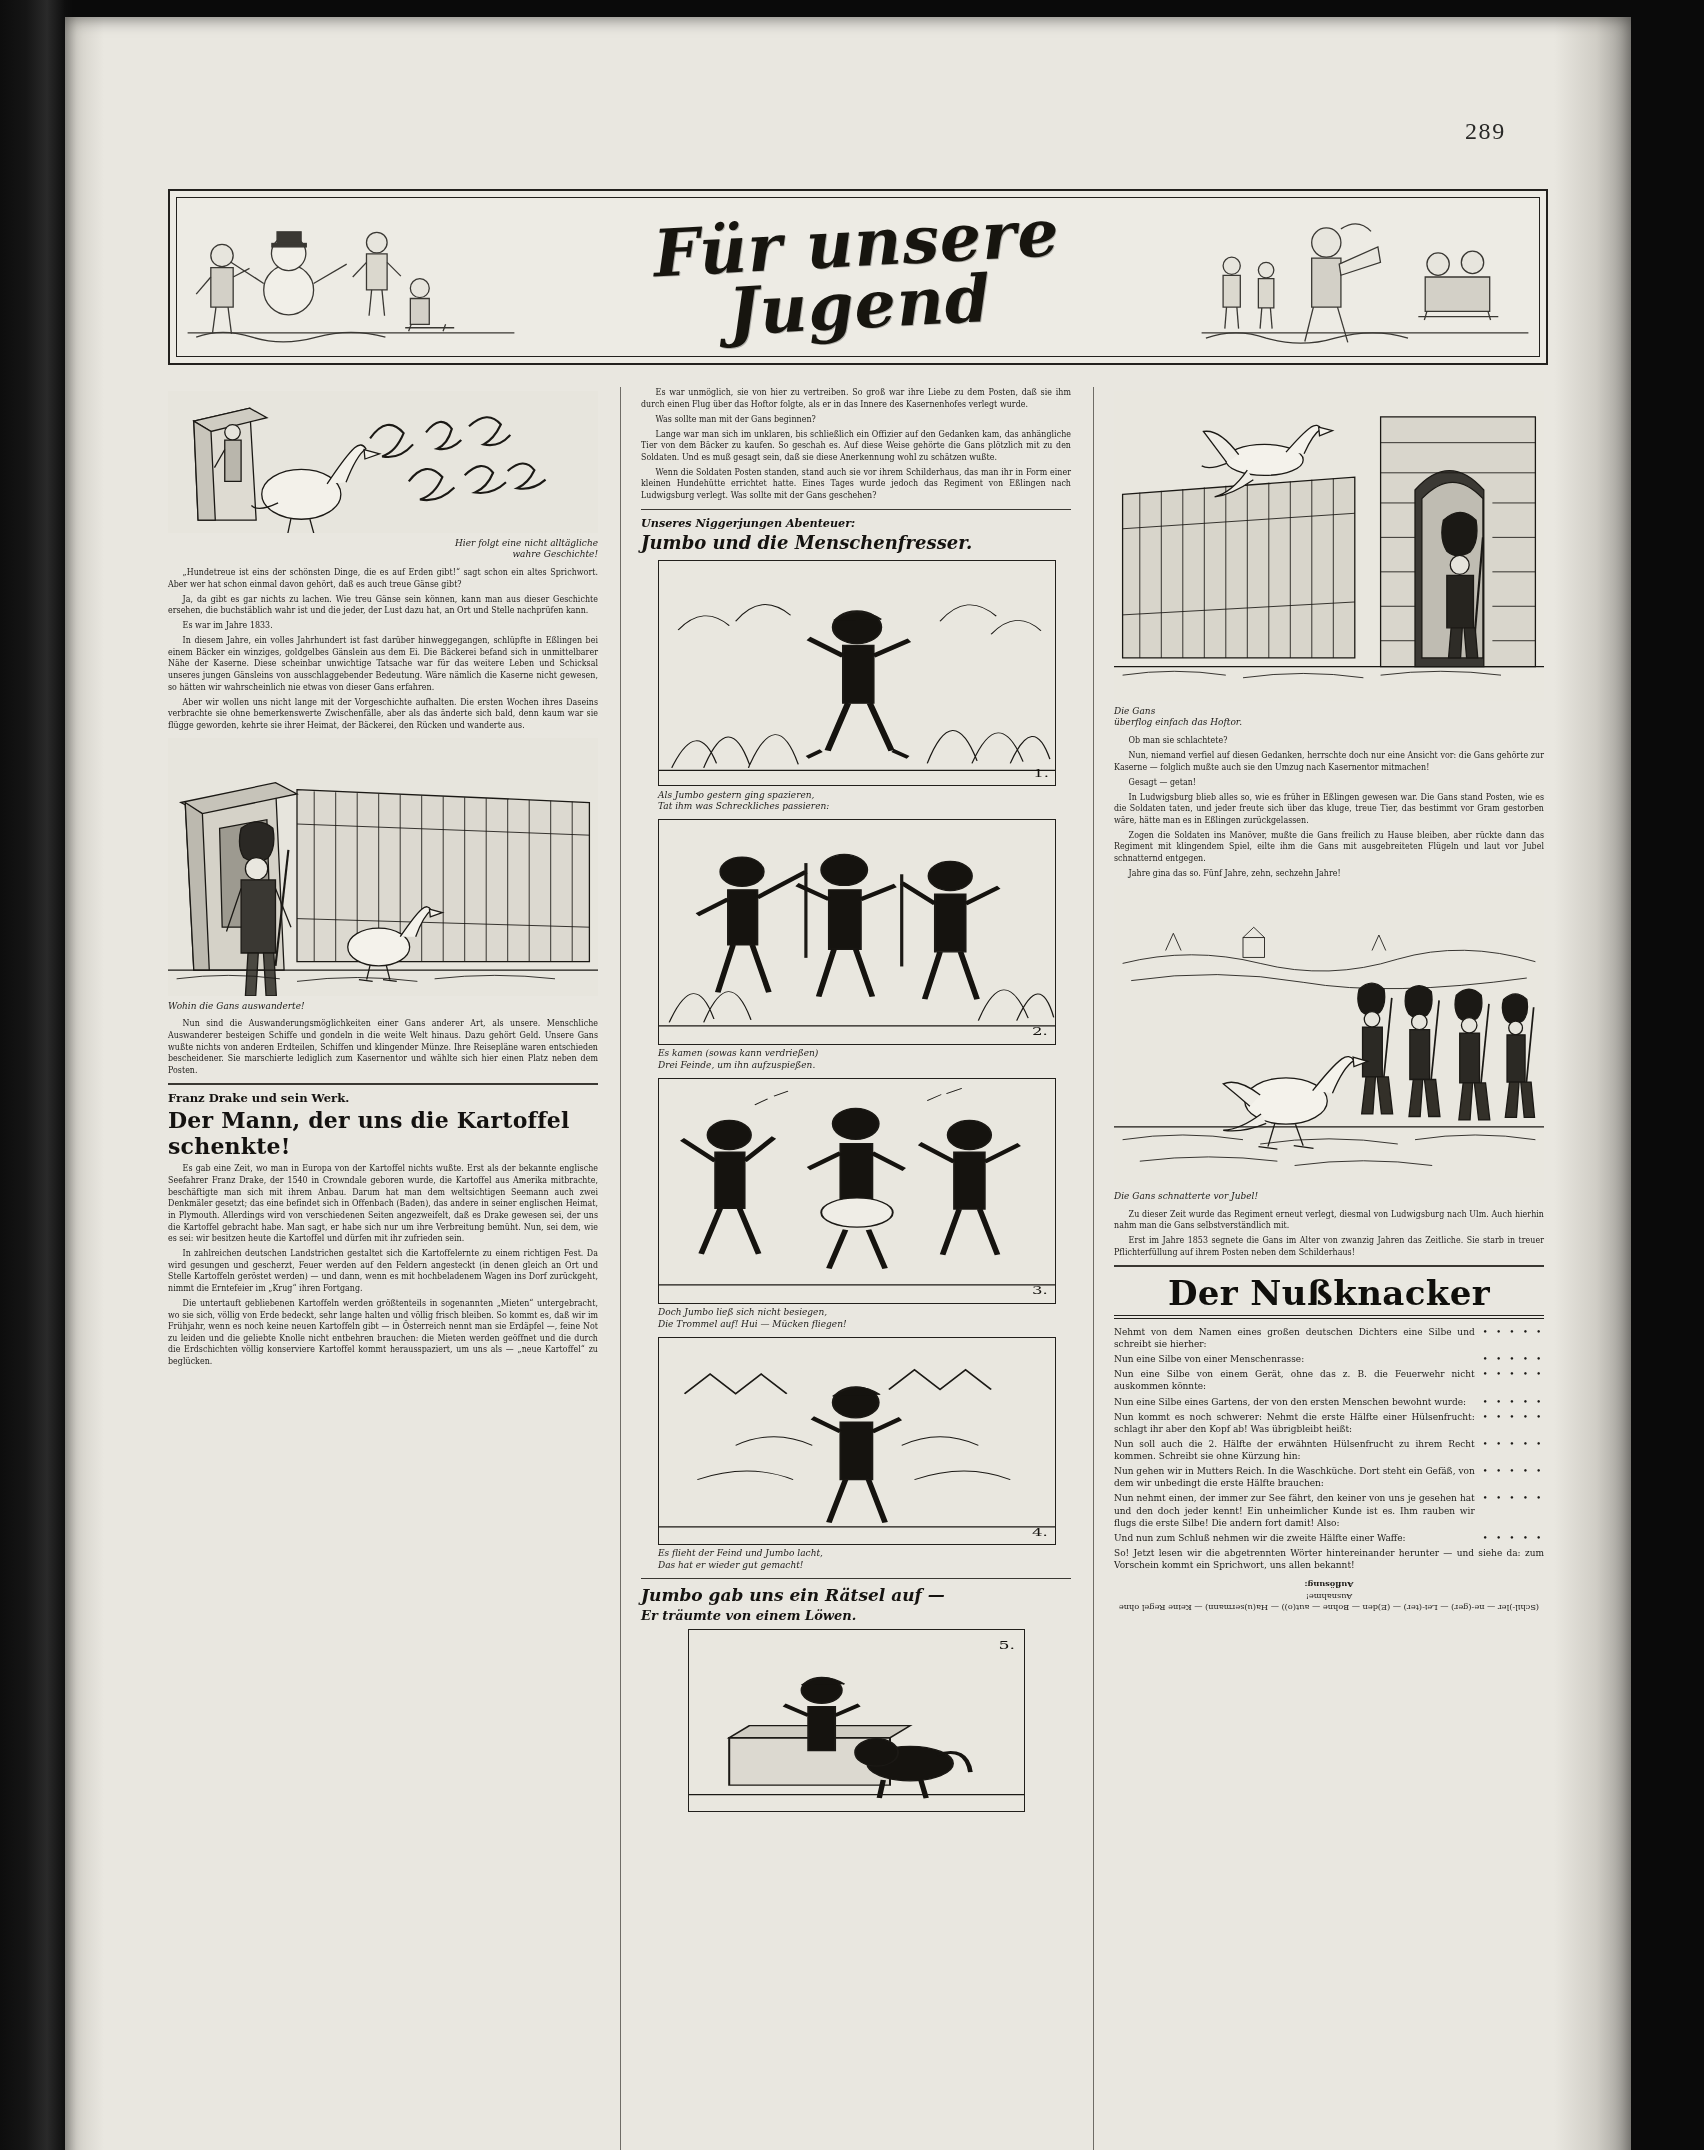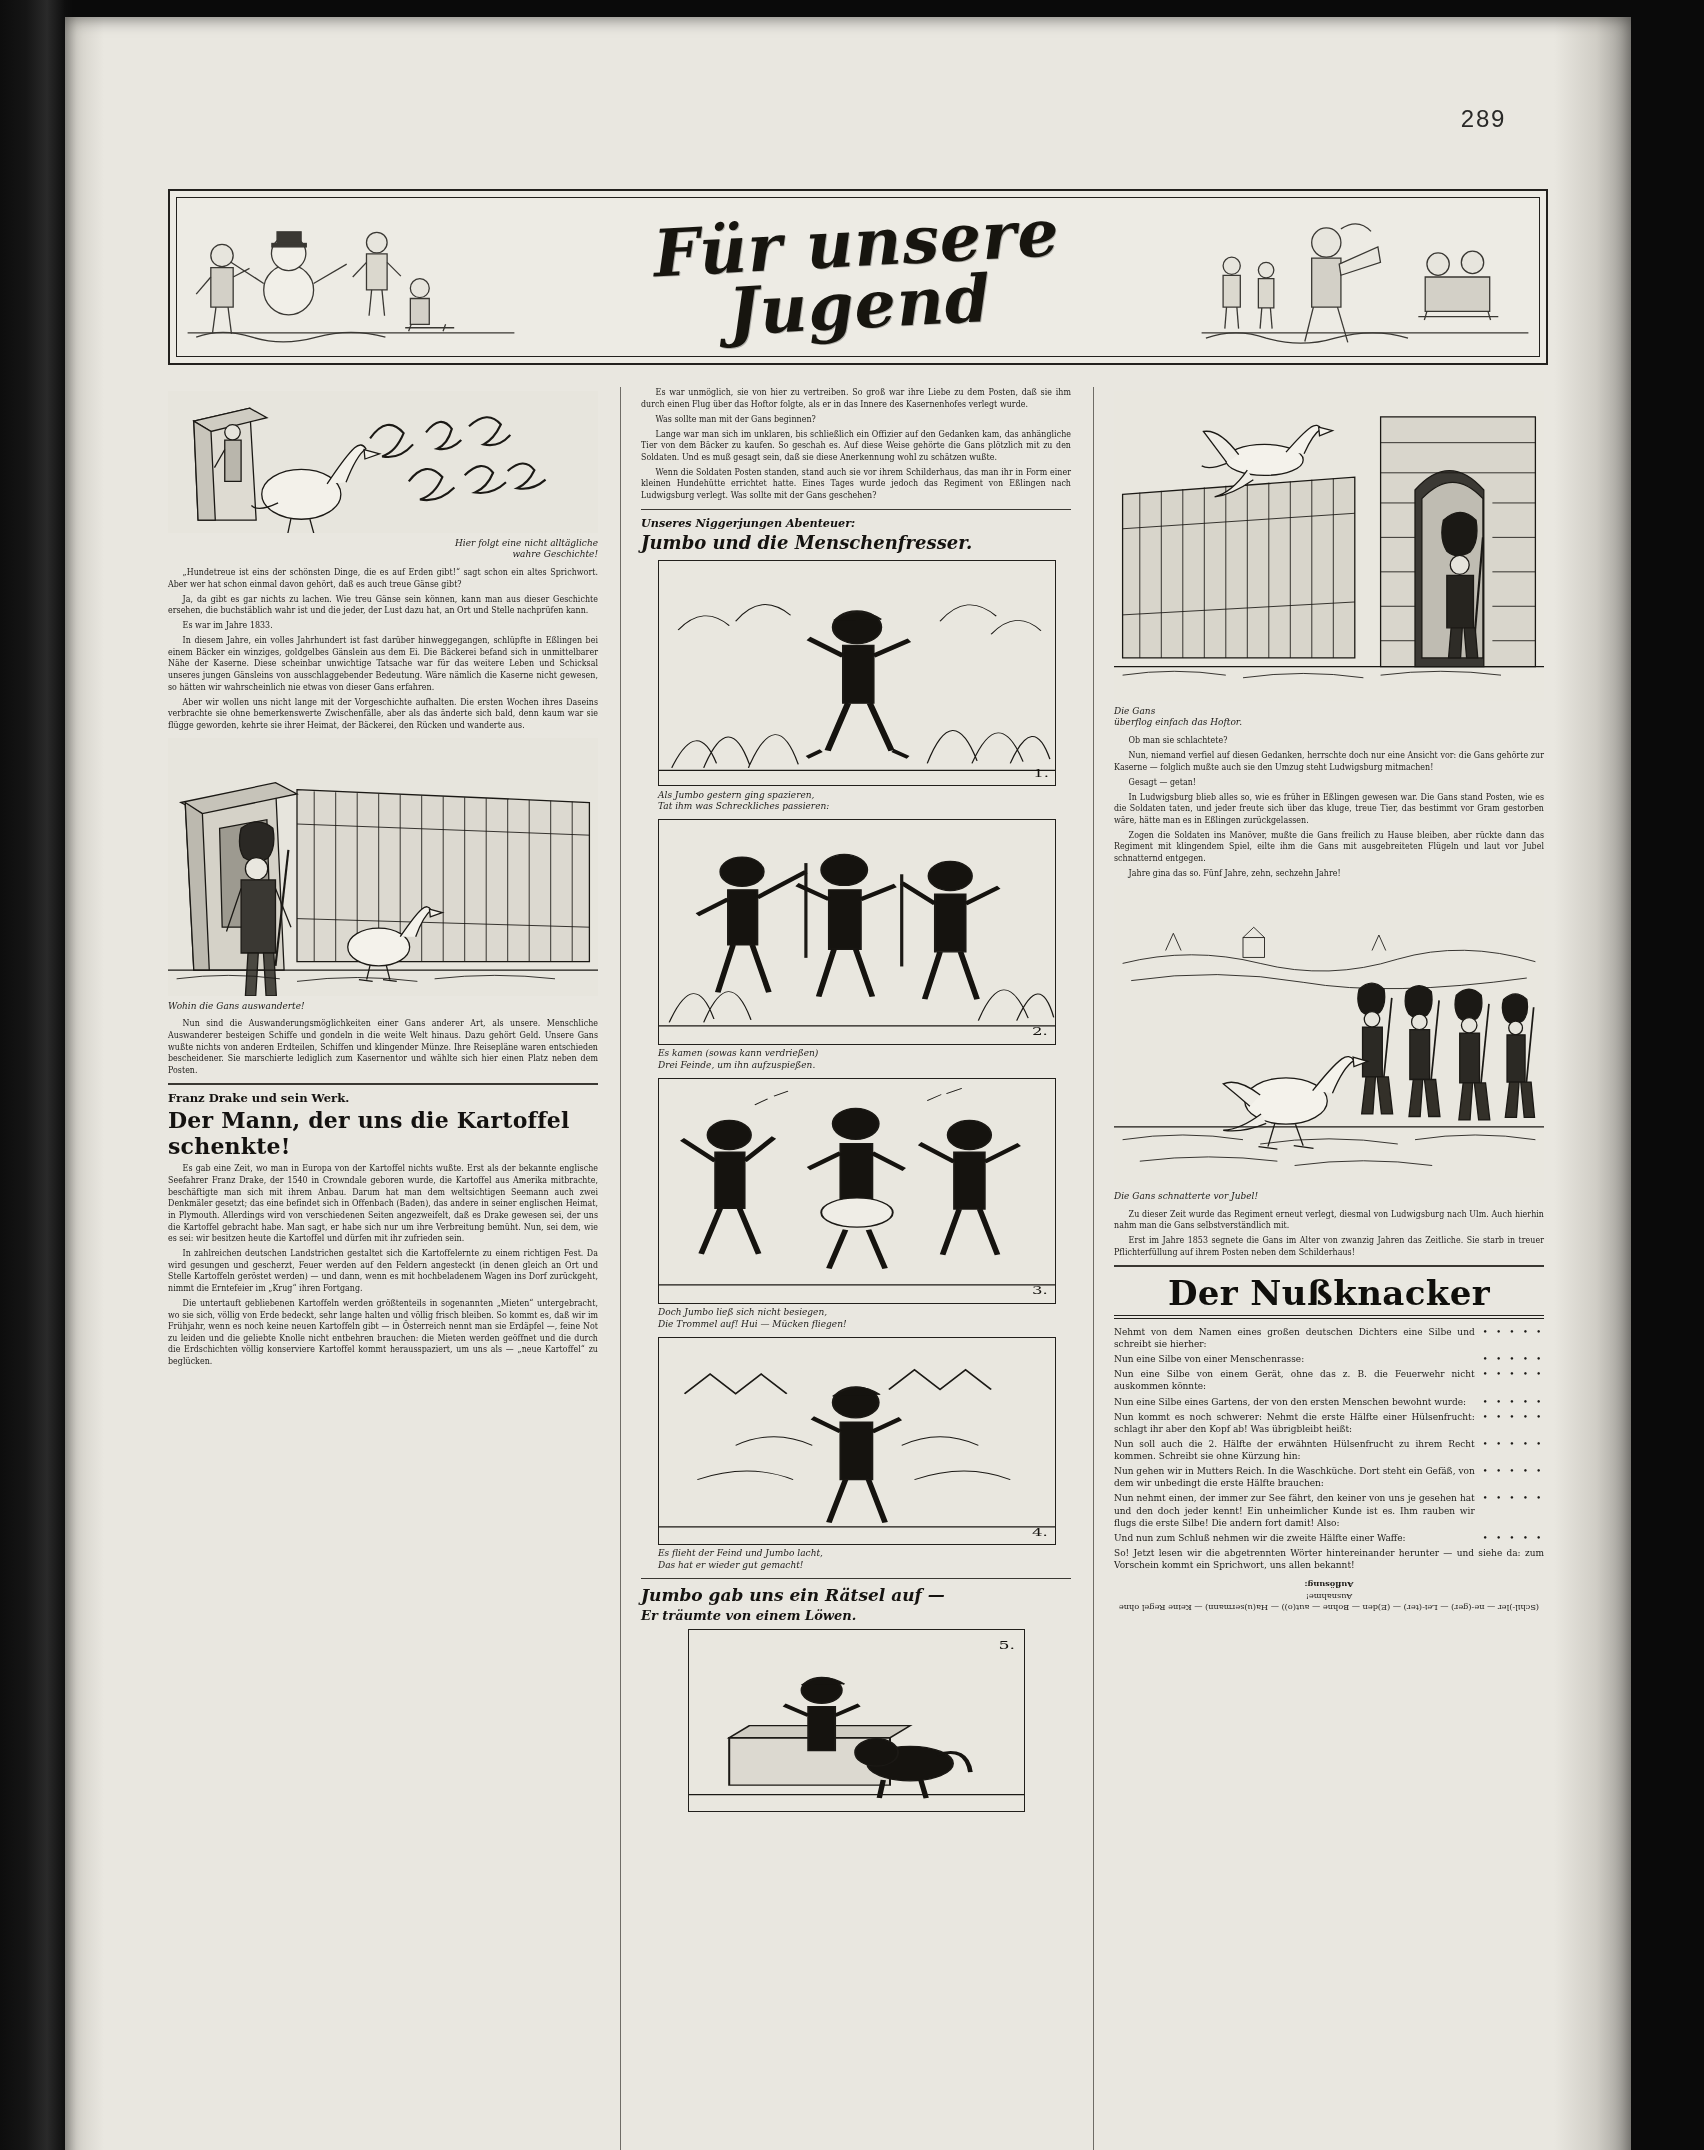--- a/index.html
+++ b/index.html
@@ -25,22 +25,22 @@
     content:"";position:absolute;right:0;top:0;width:77px;height:100%;
     background:linear-gradient(90deg,rgba(0,0,0,0) 0%,rgba(120,115,105,.22) 55%,rgba(60,58,54,.45) 100%);
     pointer-events:none;
   }
   .paper:after{
     content:"";position:absolute;left:0;top:0;width:39px;height:100%;
     background:linear-gradient(270deg,rgba(0,0,0,0) 0%,rgba(120,115,105,.18) 70%,rgba(80,78,72,.3) 100%);
     pointer-events:none;
   }
   .pagenum{
-    position:absolute;right:125px;top:88px;
-    font-family:Liberation Sans, sans-serif;font-size:24px;color:#2a2a28;
+    position:absolute;right:125px;top:101px;
+    font-family:Liberation Serif, serif;font-size:24px;color:#2a2a28;
     letter-spacing:1.7px;
   }
   
   .masthead{
     position:absolute;left:103px;top:172px;width:1376px;height:172px;
     border:2.6px solid #23211e;
     background:#edebe4;
   }
   .masthead .inner{
     position:absolute;inset:6px;border:1.3px solid #23211e;
@@ -523,21 +523,21 @@
               <g stroke-width="2">
                 <path d="M20 660 q120 -18 240 0 M300 666 q140 -20 280 0 M620 660 q140 -18 280 0"></path>
               </g>
             </g>
           </svg>
         </div>
         <div class="caption" style="white-space:pre-line">Die Gans
 überflog einfach das Hoftor.</div>
 
         <p class="body">Ob man sie schlachtete?</p>
-        <p class="body">Nun, niemand verfiel auf diesen Gedanken, herrschte doch nur eine Ansicht vor: die Gans gehörte zur Kaserne — folglich mußte auch sie den Umzug steht Ludwigsburg mitmachen!</p>
+        <p class="body">Nun, niemand verfiel auf diesen Gedanken, herrschte doch nur eine Ansicht vor: die Gans gehörte zur Kaserne — folglich mußte auch sie den Umzug nach Kasernentor mitmachen!</p>
         <p class="body">Gesagt — getan!</p>
         <p class="body">In Ludwigsburg blieb alles so, wie es früher in Eßlingen gewesen war. Die Gans stand Posten, wie es die Soldaten taten, und jeder freute sich über das kluge, treue Tier, das bestimmt vor Gram gestorben wäre, hätte man es in Eßlingen zurückgelassen.</p>
         <p class="body">Zogen die Soldaten ins Manöver, mußte die Gans freilich zu Hause bleiben, aber rückte dann das Regiment mit klingendem Spiel, eilte ihm die Gans mit ausgebreiteten Flügeln und laut vor Jubel schnatternd entgegen.</p>
         <p class="body">Jahre gina das so. Fünf Jahre, zehn, sechzehn Jahre!</p>
 
         <div class="fig" style="height:301px;margin-top:6px">
           <svg viewBox="0 0 1000 700" preserveAspectRatio="none">
             <rect x="0" y="0" width="1000" height="700" fill="#e9e7df"></rect>
             <g stroke="#1b1915" stroke-width="3" fill="none">
 

